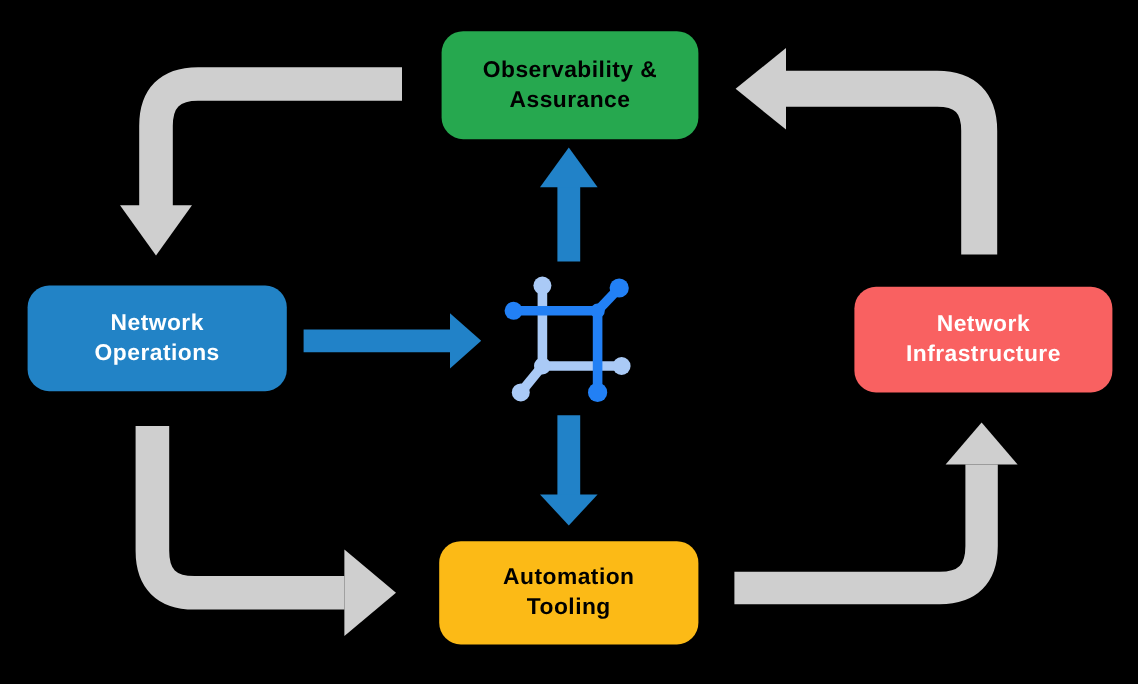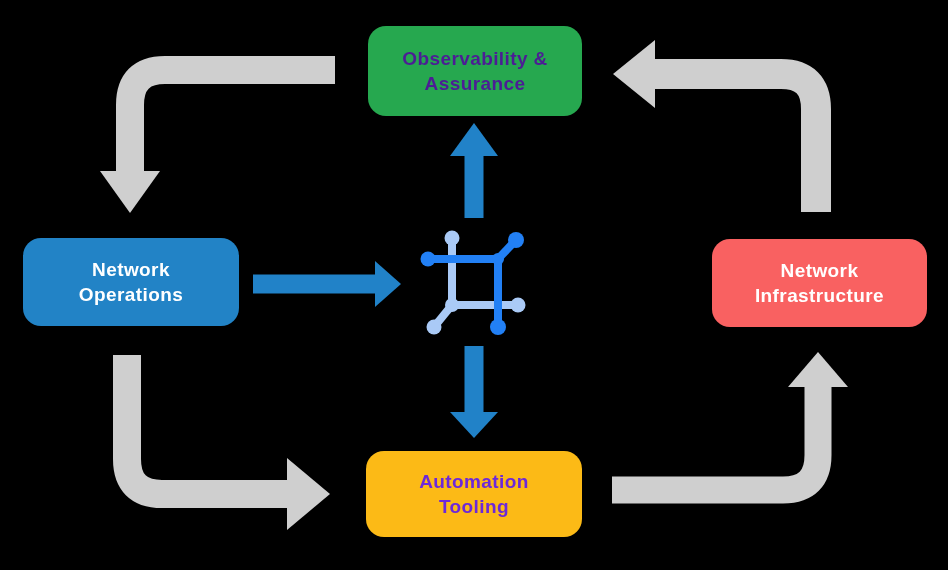--- a/index.html
+++ b/index.html
@@ -98,32 +98,32 @@
     </g>
     <g stroke="none">
       <circle cx="9" cy="31" r="7.5" fill="#2280f5"></circle>
       <circle cx="97" cy="12" r="8" fill="#2280f5"></circle>
       <circle cx="79" cy="99" r="8" fill="#2280f5"></circle>
       <circle cx="79" cy="31" r="6" fill="#2280f5"></circle>
     </g>
   </svg>
 
   <div class="node" style="left: 368px; top: 26px; width: 214px; height: 90px; background-color: rgb(38, 168, 79);">
-    <span class="node-label" style="color: #4c1d95;">Observability &amp;
+    <span class="node-label" style="color: #000000;">Observability &amp;
 Assurance</span>
   </div>
 
   <div class="node" style="left: 23px; top: 238px; width: 216px; height: 88px; background-color: rgb(34, 131, 198);">
     <span class="node-label" style="color: rgb(255, 255, 255);">Network
 Operations</span>
   </div>
 
   <div class="node" style="left: 712px; top: 239px; width: 215px; height: 88px; background-color: rgb(249, 97, 97);">
     <span class="node-label" style="color: rgb(255, 255, 255);">Network
 Infrastructure</span>
   </div>
 
   <div class="node" style="left: 366px; top: 451px; width: 216px; height: 86px; background-color: rgb(252, 186, 22);">
-    <span class="node-label" style="color: #6d28d9;">Automation
+    <span class="node-label" style="color: #000000;">Automation
 Tooling</span>
   </div>
 
 </div>
 
 </body></html>

